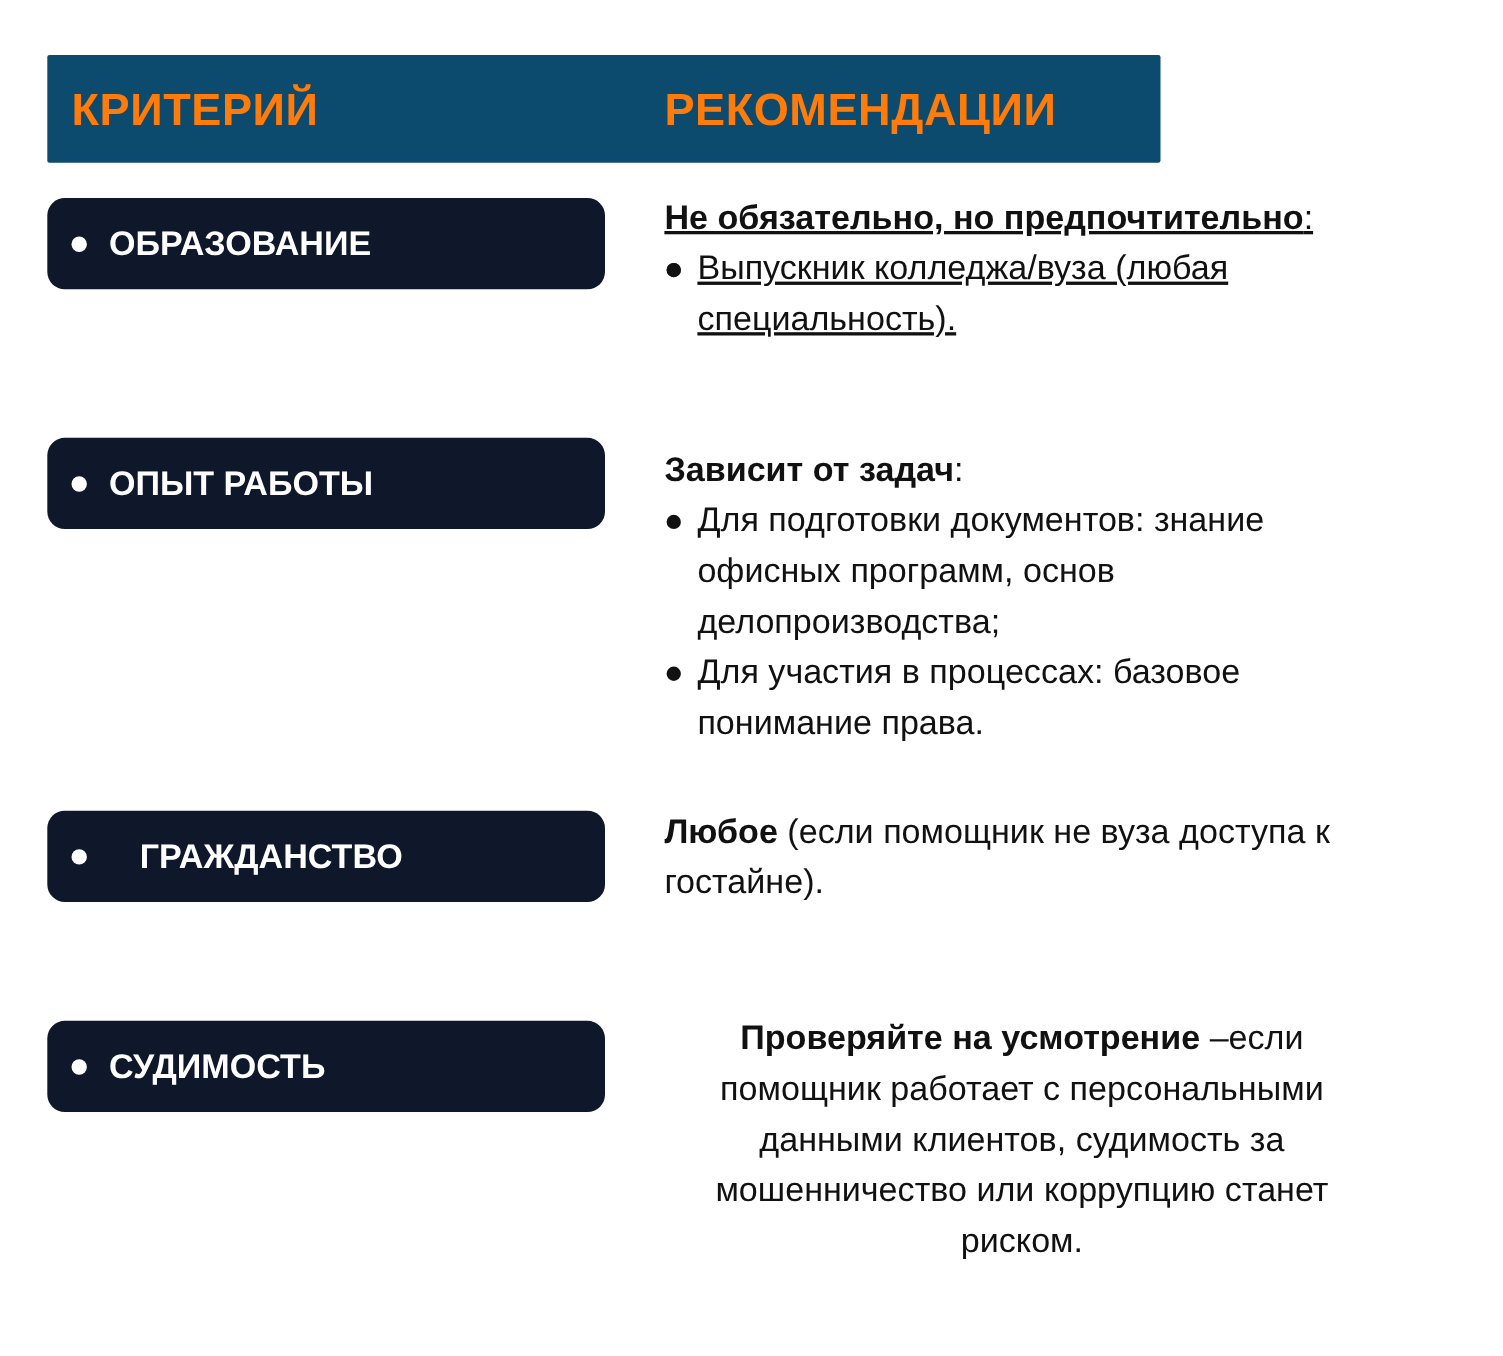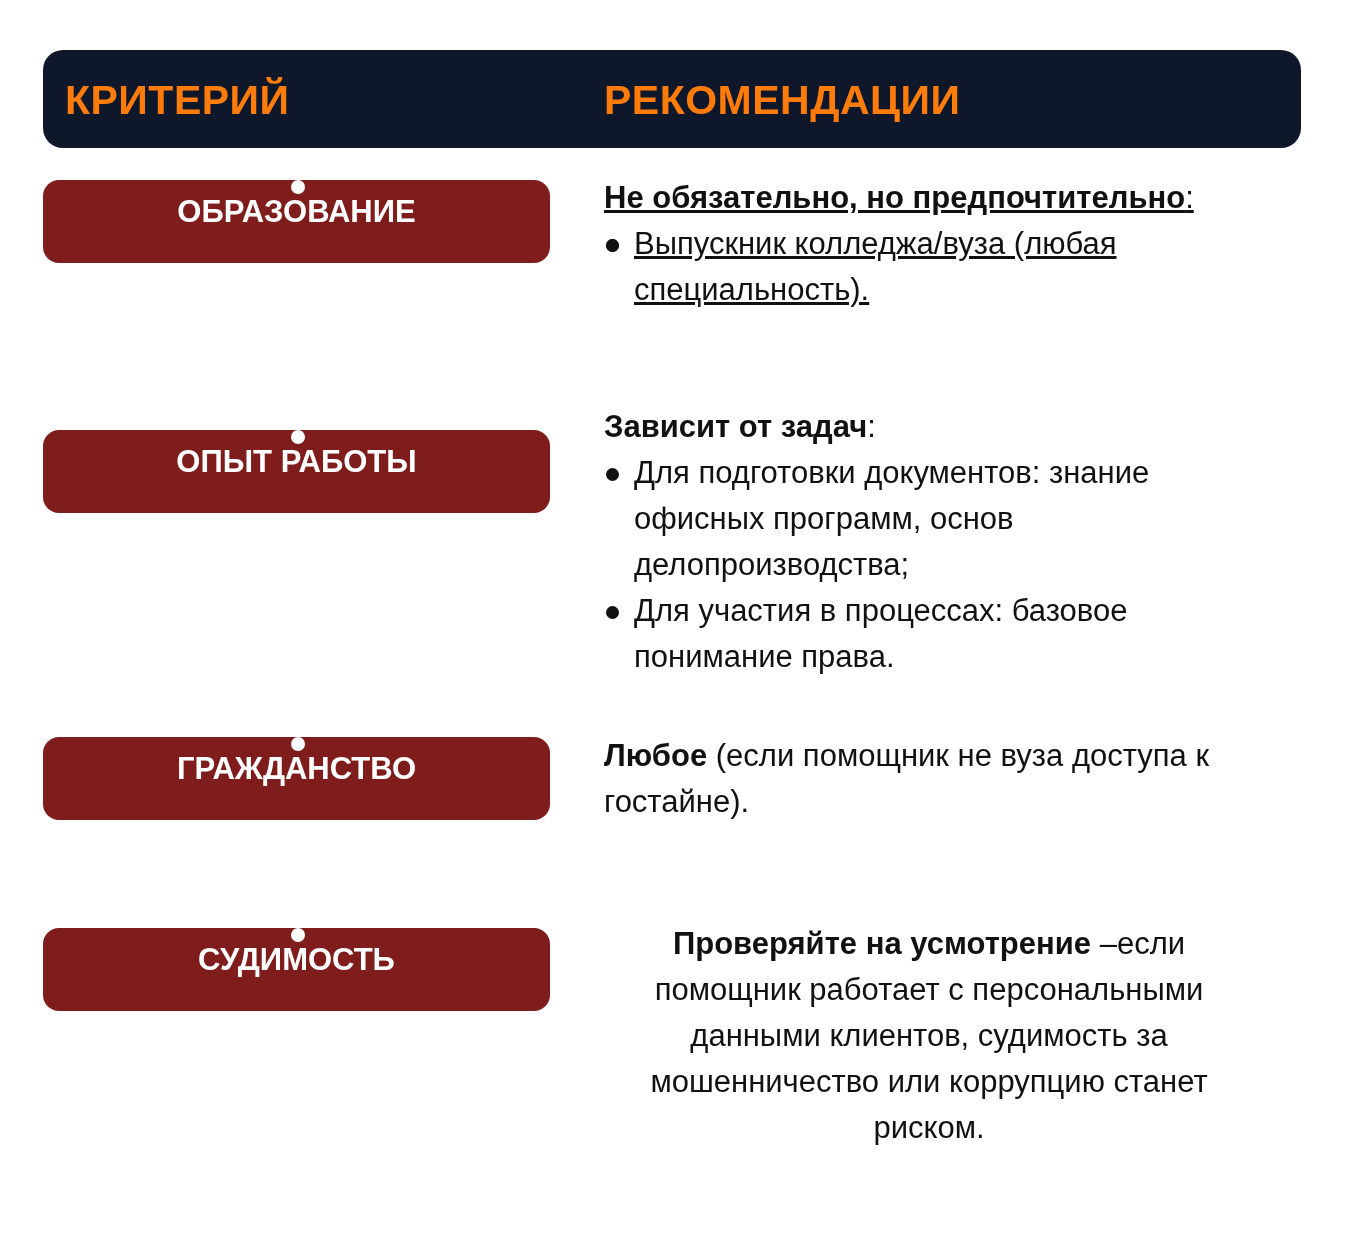--- a/index.html
+++ b/index.html
@@ -1,33 +1,33 @@
 <!DOCTYPE html>
 <html><head>
   <meta charset="utf-8">
   <style>
     html, body { margin: 0; padding: 0; background: #ffffff; }
     body { width: 1366px; height: 1233px; position: relative; overflow: hidden;
            font-family: "Liberation Sans", sans-serif; color: #111111; }
     .header {
-      position: absolute; left: 43px; top: 50px; width: 1258px; height: 98px;
-      background: #0f172a; border-radius: 20px;
+      position: absolute; left: 43px; top: 50px; width: 1012px; height: 98px;
+      background: #0c4a6e; border-radius: 2px;
     }
     .header .h-col {
       position: absolute; top: 0; height: 98px; line-height: 100px;
       color: #ff7b0a; font-weight: bold; font-size: 41px; letter-spacing: 0.5px;
     }
     .header .h-crit { left: 22px; }
     .header .h-rec  { left: 561px; }
 
     .pill {
       position: absolute; left: 43px; width: 507px; height: 83px;
-      background: #7f1d1d; border-radius: 16px;
+      background: #0f172a; border-radius: 16px;
       color: #ffffff; font-weight: bold; font-size: 31px;
-      display: flex; align-items: center; flex-direction: column;
+      display: flex; align-items: center;
     }
     .pill .dot {
       width: 14px; height: 14px; border-radius: 50%; background: #ffffff;
       margin-left: 22px; margin-right: 20px; flex: 0 0 auto;
     }
 
     .rec {
       position: absolute; left: 604px; width: 700px;
       font-size: 31px; line-height: 46px; color: #111111;
     }
@@ -52,33 +52,33 @@
   <span>ОБРАЗОВАНИЕ</span>
 </div>
 <div class="rec" style="top:175px; width:690px;text-decoration:underline;">
   <div class="lead"><b>Не обязательно, но предпочтительно</b><span>:</span></div>
   <ul>
     <li><span class="bul"></span></li>
     <li style="width:560px;"><span class="bul"></span><span>Выпускник колледжа/вуза (любая специальность).</span></li>
   </ul>
 </div>
 
-<div class="pill" style="top:430px;">
+<div class="pill" style="top:398px;">
   <span class="dot"></span>
   <span>ОПЫТ РАБОТЫ</span>
 </div>
 <div class="rec" style="top:404px; width:640px;">
   <div class="lead"><b>Зависит от задач</b><span>:</span></div>
   <ul>
     <li><span class="bul"></span><span>Для подготовки документов: знание офисных программ, основ делопроизводства;</span></li>
     <li style="width:590px;"><span class="bul"></span><span>Для участия в процессах: базовое понимание права.</span></li>
   </ul>
 </div>
 
-<div class="pill" style="top:737px;">
+<div class="pill" style="top:737px;gap:28px;">
   <span class="dot"></span>
   <span>ГРАЖДАНСТВО</span>
 </div>
 <div class="rec" style="top:733px; width:720px;">
   <div class="lead"><b>Любое</b><span> (если помощник не вуза доступа к гостайне).</span></div>
 </div>
 
 <div class="pill" style="top:928px;text-align:right;">
   <span class="dot"></span>
   <span>СУДИМОСТЬ</span>

